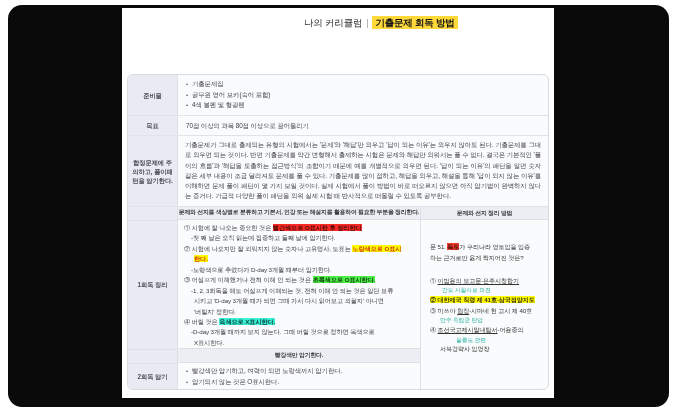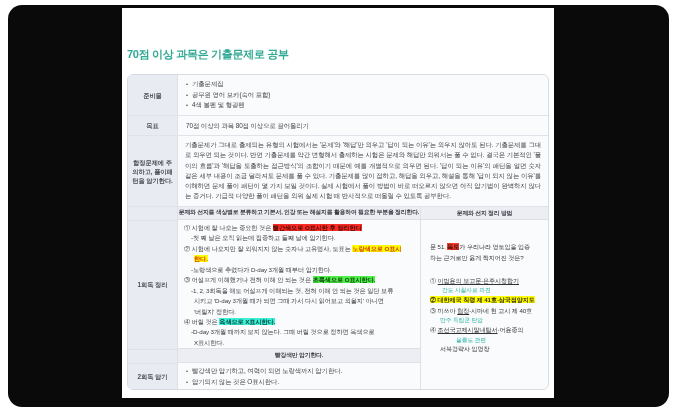--- a/index.html
+++ b/index.html
@@ -78,22 +78,24 @@
   .teal   { color:#2cb2a4; }
   .u      { text-decoration:underline; }
 </style>
 </head>
 <body>
 
 <div class="frame"></div>
 
 <div class="page">
 
+  <div class="pagehead">
+    <span>나의 커리큘럼</span><span class="sep">|</span><span class="hl">기출문제 회독 방법</span>
+  </div>
 
-  <div class="section-title">70점 이상 과목은 기출문제로 공부</div>
 
   <div class="grid">
 
     <div class="grow r1">
       <div class="glabel">준비물</div>
       <div class="gcnt">
           <div class="bullet">기출문제집</div>
           <div class="bullet">공무원 영어 보카(숙어 포함)</div>
           <div class="bullet">4색 볼펜 및 형광펜</div>
         </div>

